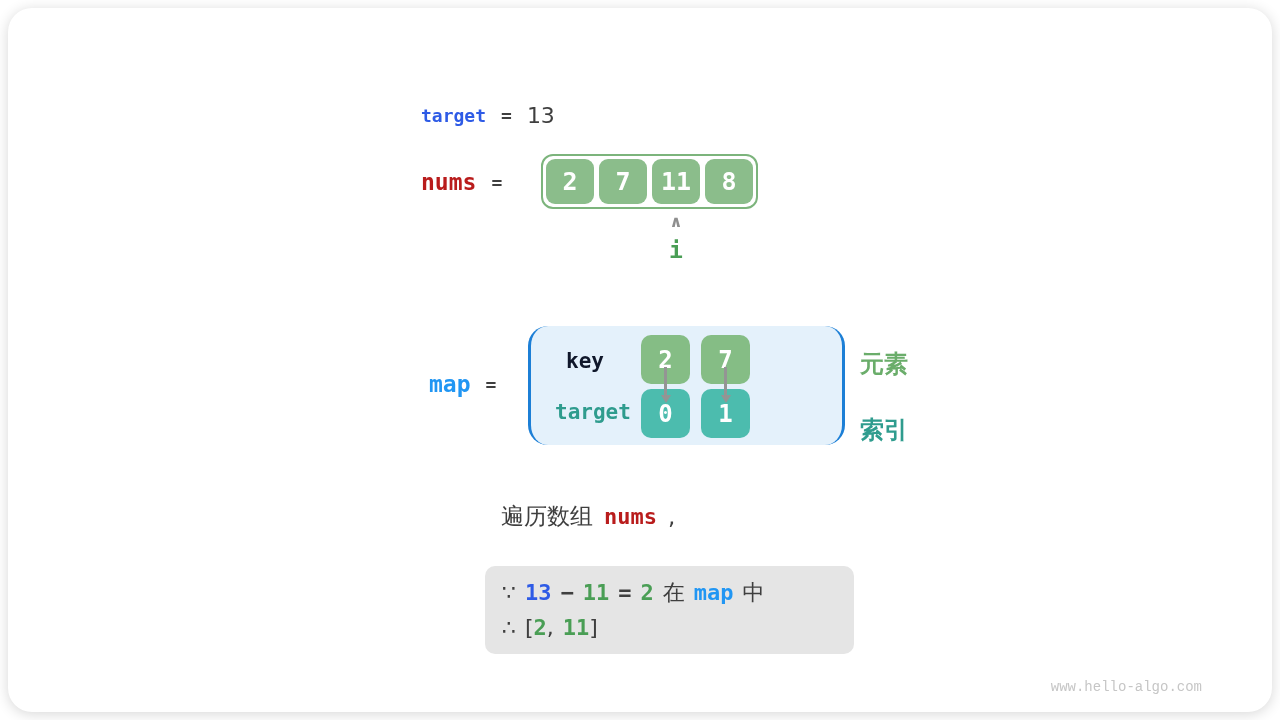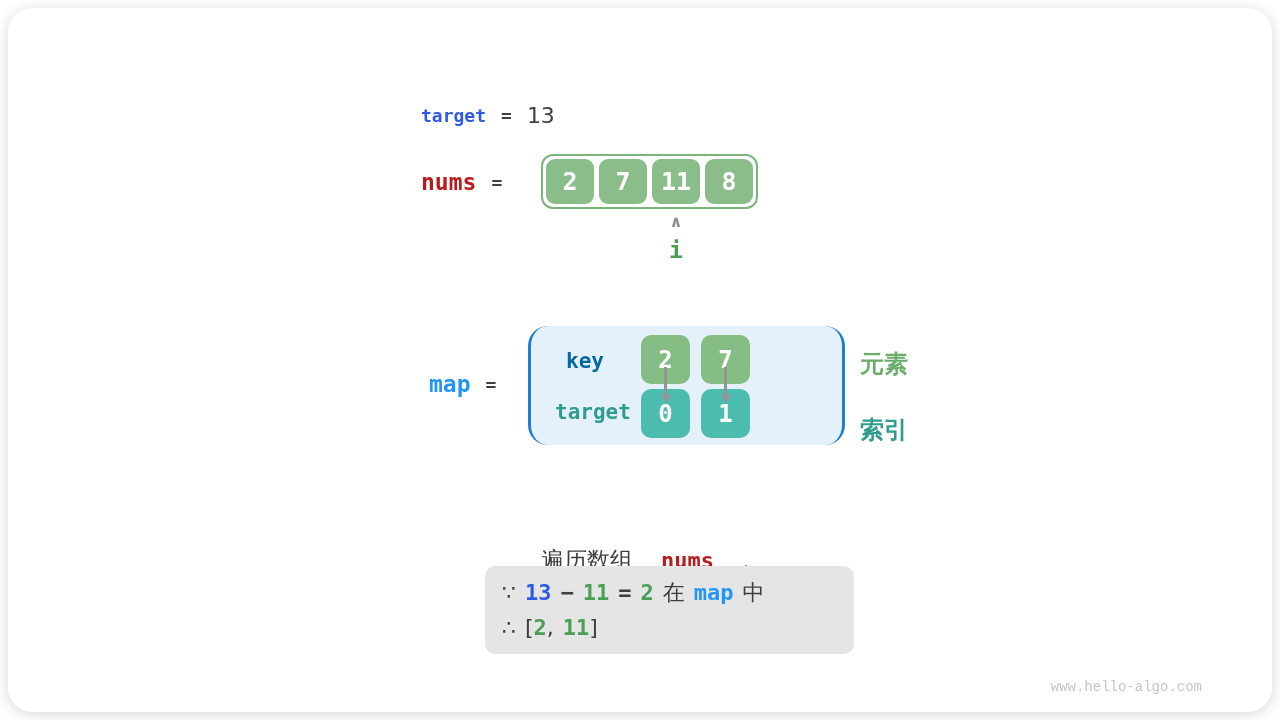--- a/index.html
+++ b/index.html
@@ -42,21 +42,21 @@
                font-family: "DejaVu Sans Mono", monospace; font-weight: bold; font-size: 23px; color: #4a9e55; }
 
   
   .map-label-row { left: 421px; top: 363px; display: flex; gap: 15px; align-items: center; }
   .map-box {
     left: 520px; top: 318px; width: 317px; height: 119px;
     background: #e4f1fb; border-radius: 20px;
     border-left: 3px solid #1c7fd6; border-right: 3px solid #1c7fd6;
   }
   .map-key-label   { left: 558px; top: 341px; font-family: "DejaVu Sans Mono", monospace;
-                     font-weight: bold; font-size: 21px; color: #0369a1; text-align: right; }
+                     font-weight: bold; font-size: 21px; color: #0f172a; text-align: right; }
   .map-value-label { left: 547px; top: 392px; font-family: "DejaVu Sans Mono", monospace;
                      font-weight: bold; font-size: 21px; color: #2f9c8e; }
   .cell {
     width: 49px; height: 49px; border-radius: 10px;
     display: flex; align-items: center; justify-content: center;
     color: #fff; font-family: "DejaVu Sans Mono", monospace; font-weight: bold; font-size: 24px;
   }
   .key-cell   { background: #85bd85; top: 327px; }
   .value-cell { background: #4cbcae; top: 381px; }
   .k1, .v1 { left: 633px; } .k2, .v2 { left: 693px; }
@@ -65,22 +65,22 @@
   .map-arrow::after {
     content: ""; position: absolute; left: -3.5px; top: 28px;
     border: 5px solid transparent; border-top: 8px solid #949494;
   }
   .a1 { left: 656px; } .a2 { left: 716px; }
 
   .side-element { left: 852px; top: 340px; font-weight: bold; font-size: 24px; color: #6aad6a; }
   .side-index   { left: 852px; top: 406px; font-weight: bold; font-size: 24px; color: #2f9c8e; }
 
   
-  .caption { left: 493px; top: 537px; font-size: 23px; color: #3f3f3f;
-             display: flex; gap: 28px; align-items: baseline; margin-left: 40px; }
+  .caption { left: 493px; top: 493px; font-size: 23px; color: #3f3f3f;
+             display: flex; gap: 11px; align-items: baseline; }
   .caption .code { font-size: 22px; }
 
   .conclusion-box {
     left: 477px; top: 558px; width: 369px; height: 88px;
     background: #e5e5e5; border-radius: 10px; padding: 9px 0 0 17px;
     font-size: 22px; color: #3f3f3f;
   }
   .cline { display: flex; gap: 9px; align-items: baseline; line-height: 35px; }
   .c-blue  { font-family: "DejaVu Sans Mono", monospace; font-weight: bold; color: #2e5be6; }
   .c-green { font-family: "DejaVu Sans Mono", monospace; font-weight: bold; color: #4a9e55; }

